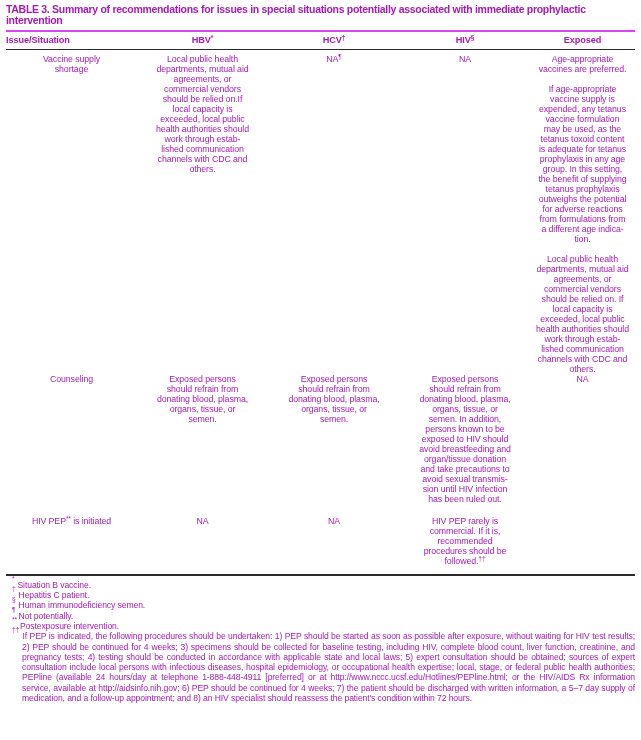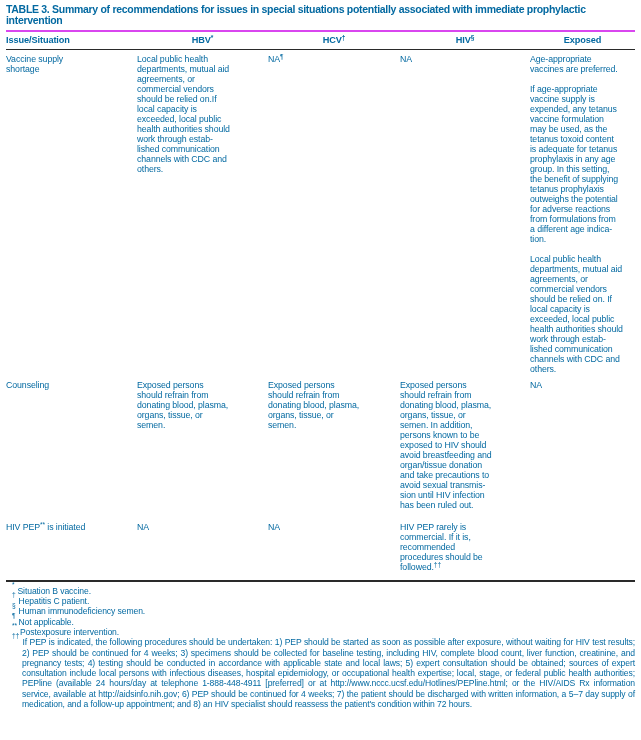--- a/index.html
+++ b/index.html
@@ -1,21 +1,21 @@
 <!DOCTYPE html>
 <html><head>
 <meta charset="utf-8">
 <style>
   html, body { margin: 0; padding: 0; background: #ffffff; }
   .page {
     width: 641px;
     height: 740px;
     box-sizing: border-box;
     background: #ffffff;
-    color: #0369a1;
+    color: #a21caf;
     font-family: "Liberation Sans", "DejaVu Sans", sans-serif;
     padding: 4px 6px 0 6px;
     overflow: hidden;
     position: relative;
   }
   .title {
     font-size: 10.5px;
     font-weight: bold;
     line-height: 11.4px;
     letter-spacing: -0.3px;
@@ -34,23 +34,24 @@
   }
   .th-center { text-align: center; }
   .tbody {
     border-bottom: 2px solid #2a2a2a;
     padding-bottom: 8px;
   }
   .trow {
     display: grid;
     grid-template-columns: 131px 131px 132px 130px 105px;
     align-items: start;
+    text-align: center;
   }
   .row1 { padding-top: 4px; }
-  .row2 { margin-top: 6px; }
+  .row2 { margin-top: 0; }
   .row3 { margin-top: 12px; }
   .cell {
     font-size: 8.8px;
     line-height: 10px;
     letter-spacing: -0.1px;
   }
   .txt { white-space: pre; }
   .sup {
     font-size: 6.6px;
     line-height: 0;
@@ -187,18 +188,18 @@
         <div class="cell"><span class="txt"></span><sup class="sup"></sup></div>
       </div>
 
     </div>
   </div>
 
   <div class="footnotes">
     <div class="fn"><sup class="fn-sym">*</sup><span>Situation B vaccine.</span></div>
     <div class="fn"><sup class="fn-sym">†</sup><span>Hepatitis C patient.</span></div>
     <div class="fn"><sup class="fn-sym">§</sup><span>Human immunodeficiency semen.</span></div>
-    <div class="fn"><sup class="fn-sym">¶</sup><span>Not applicable.</span></div>
+    <div class="fn"><sup class="fn-sym">¶</sup><span>Not potentially.</span></div>
     <div class="fn"><sup class="fn-sym">**</sup><span>Postexposure intervention.</span></div>
     <div class="fn fn-long"><sup class="fn-sym">††</sup><span>If PEP is indicated, the following procedures should be undertaken: 1) PEP should be started as soon as possible after exposure, without waiting for HIV test results; 2) PEP should be continued for 4 weeks; 3) specimens should be collected for baseline testing, including HIV, complete blood count, liver function, creatinine, and pregnancy tests; 4) testing should be conducted in accordance with applicable state and local laws; 5) expert consultation should be obtained; sources of expert consultation include local persons with infectious diseases, hospital epidemiology, or occupational health expertise; local, stage, or federal public health authorities; PEPline (available 24 hours/day at telephone 1-888-448-4911 [preferred] or at http://www.nccc.ucsf.edu/Hotlines/PEPline.html; or the HIV/AIDS Rx information service, available at http://aidsinfo.nih.gov; 6) PEP should be continued for 4 weeks; 7) the patient should be discharged with written information, a 5–7 day supply of medication, and a follow-up appointment; and 8) an HIV specialist should reassess the patient's condition within 72 hours.</span></div>
   </div>
 
 </div>
 
 </body></html>

